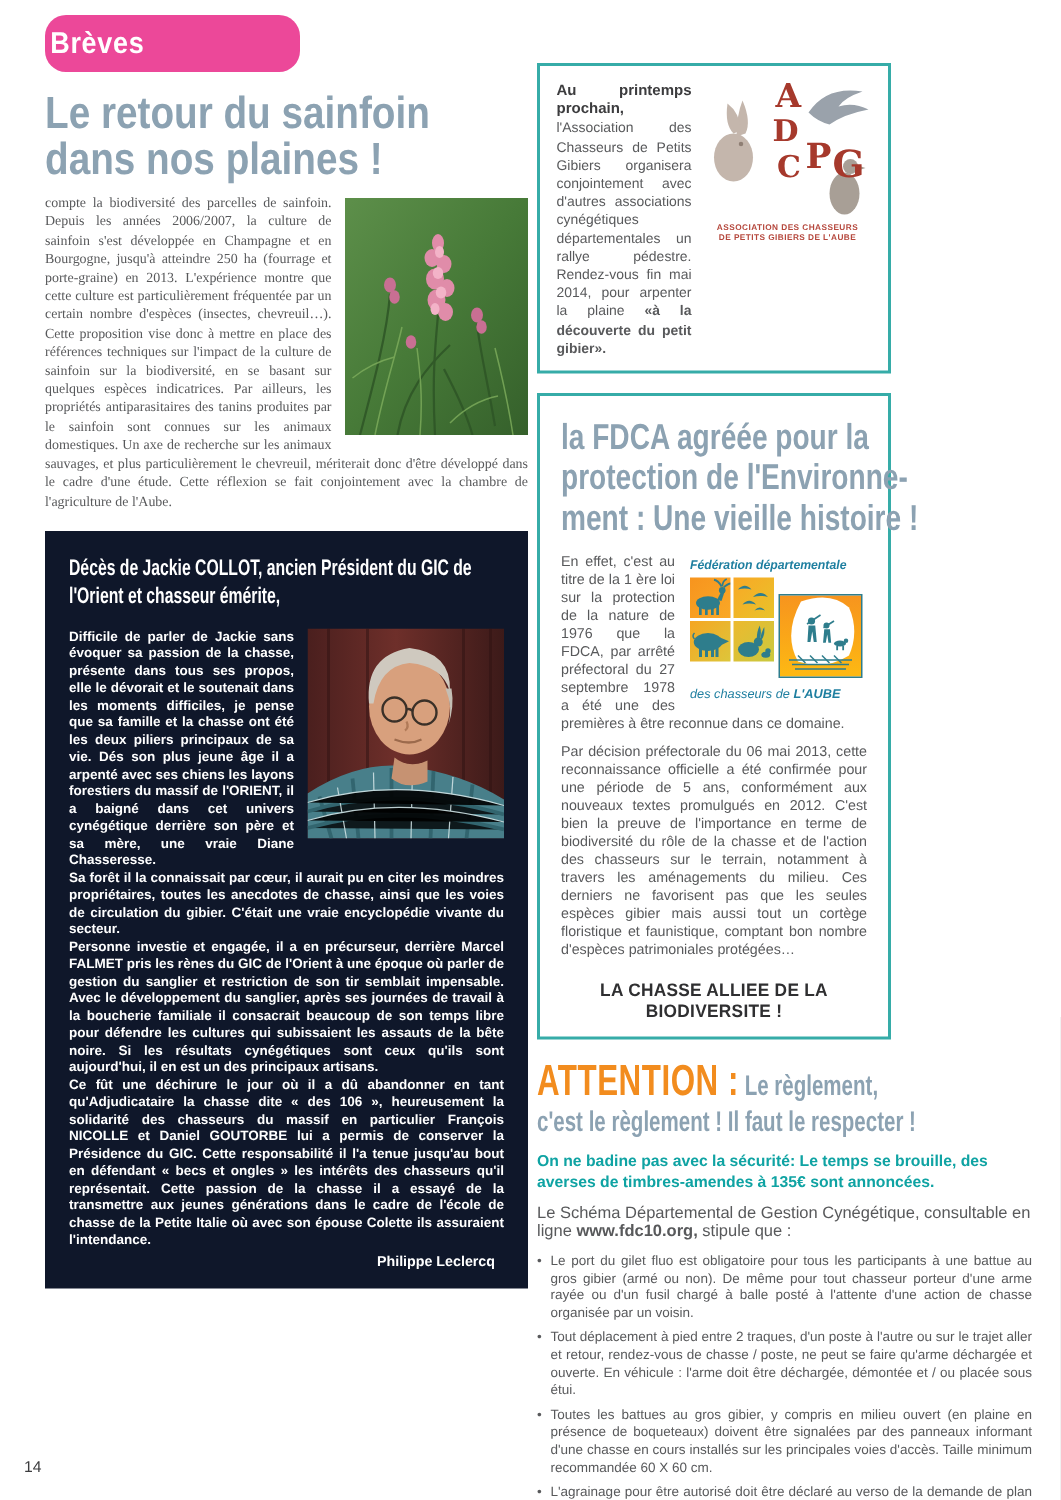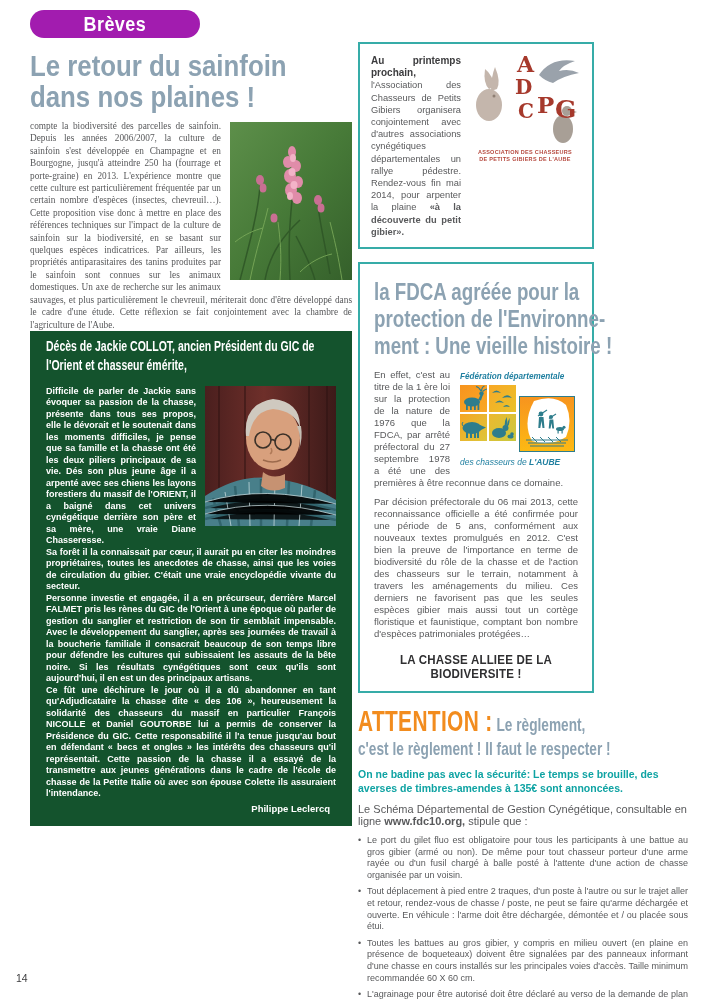--- a/index.html
+++ b/index.html
@@ -6,39 +6,39 @@
   .page{
     position:relative;width:707px;height:1000px;background:#ffffff;
     font-family:"Liberation Sans",sans-serif;overflow:hidden;margin:0 auto;
     color:#58595B;
   }
   
   .col-left{position:absolute;left:30px;top:10px;width:322px;}
   .col-right{position:absolute;left:358px;top:42px;width:330px;}
 
   
-  .tab{width:170px;height:28px;background:#a21caf;border-radius:14px;
-       display:flex;align-items:center;justify-content:center;margin-bottom:12px;}
+  .tab{width:170px;height:38px;background:#ec4899;border-radius:14px;
+       display:flex;align-items:center;justify-content:flex-start;margin-bottom:12px;}
   .tab span{color:#fff;font-weight:bold;font-size:20px;transform:scaleX(.9);letter-spacing:.5px;}
 
   
   .main-title{color:#8CA2B2;font-weight:bold;font-size:30px;line-height:31px;
       transform:scaleX(.86);transform-origin:0 0;margin:2px 0 8px;}
   .main-title div{white-space:nowrap;}
   .fdca-title{color:#8CA2B2;font-weight:bold;font-size:24px;line-height:27px;
       transform:scaleX(.78);transform-origin:0 0;margin:2px 0 10px;}
   .fdca-title div{white-space:nowrap;}
 
   
   .article p{margin:0;font-size:9.3px;line-height:12.4px;color:#58595B;text-align:justify;}
   .flow{overflow:visible;font-family:Liberation Serif, serif;}
   .photo-sainfoin{float:right;width:122px;height:158px;margin:2px 0 4px 9px;}
 
   
-  .collot-box{background:#14532d;padding:5px 16px 12px;color:#fff;}
+  .collot-box{margin-top:13px;background:#0f172a;padding:15px 16px 12px;color:#fff;}
   .collot-title{font-weight:bold;font-size:15px;line-height:19.5px;
       transform:scaleX(.70);transform-origin:0 0;margin-bottom:11px;}
   .collot-title div{white-space:nowrap;}
   .collot-box p{margin:0;font-size:9px;line-height:11.5px;font-weight:bold;text-align:justify;}
   .photo-portrait{float:right;width:131px;height:140px;margin:0 0 5px 9px;}
   .signature{text-align:right;font-weight:bold;font-size:9.5px;margin-top:3px;padding-right:6px;}
 
   
   .tealbox{border:2px solid #36ACA8;background:#fff;width:236px;box-sizing:border-box;}
   .box-adcpg{padding:11px 11px 9px;display:flex;gap:8px;margin-bottom:13px;}

